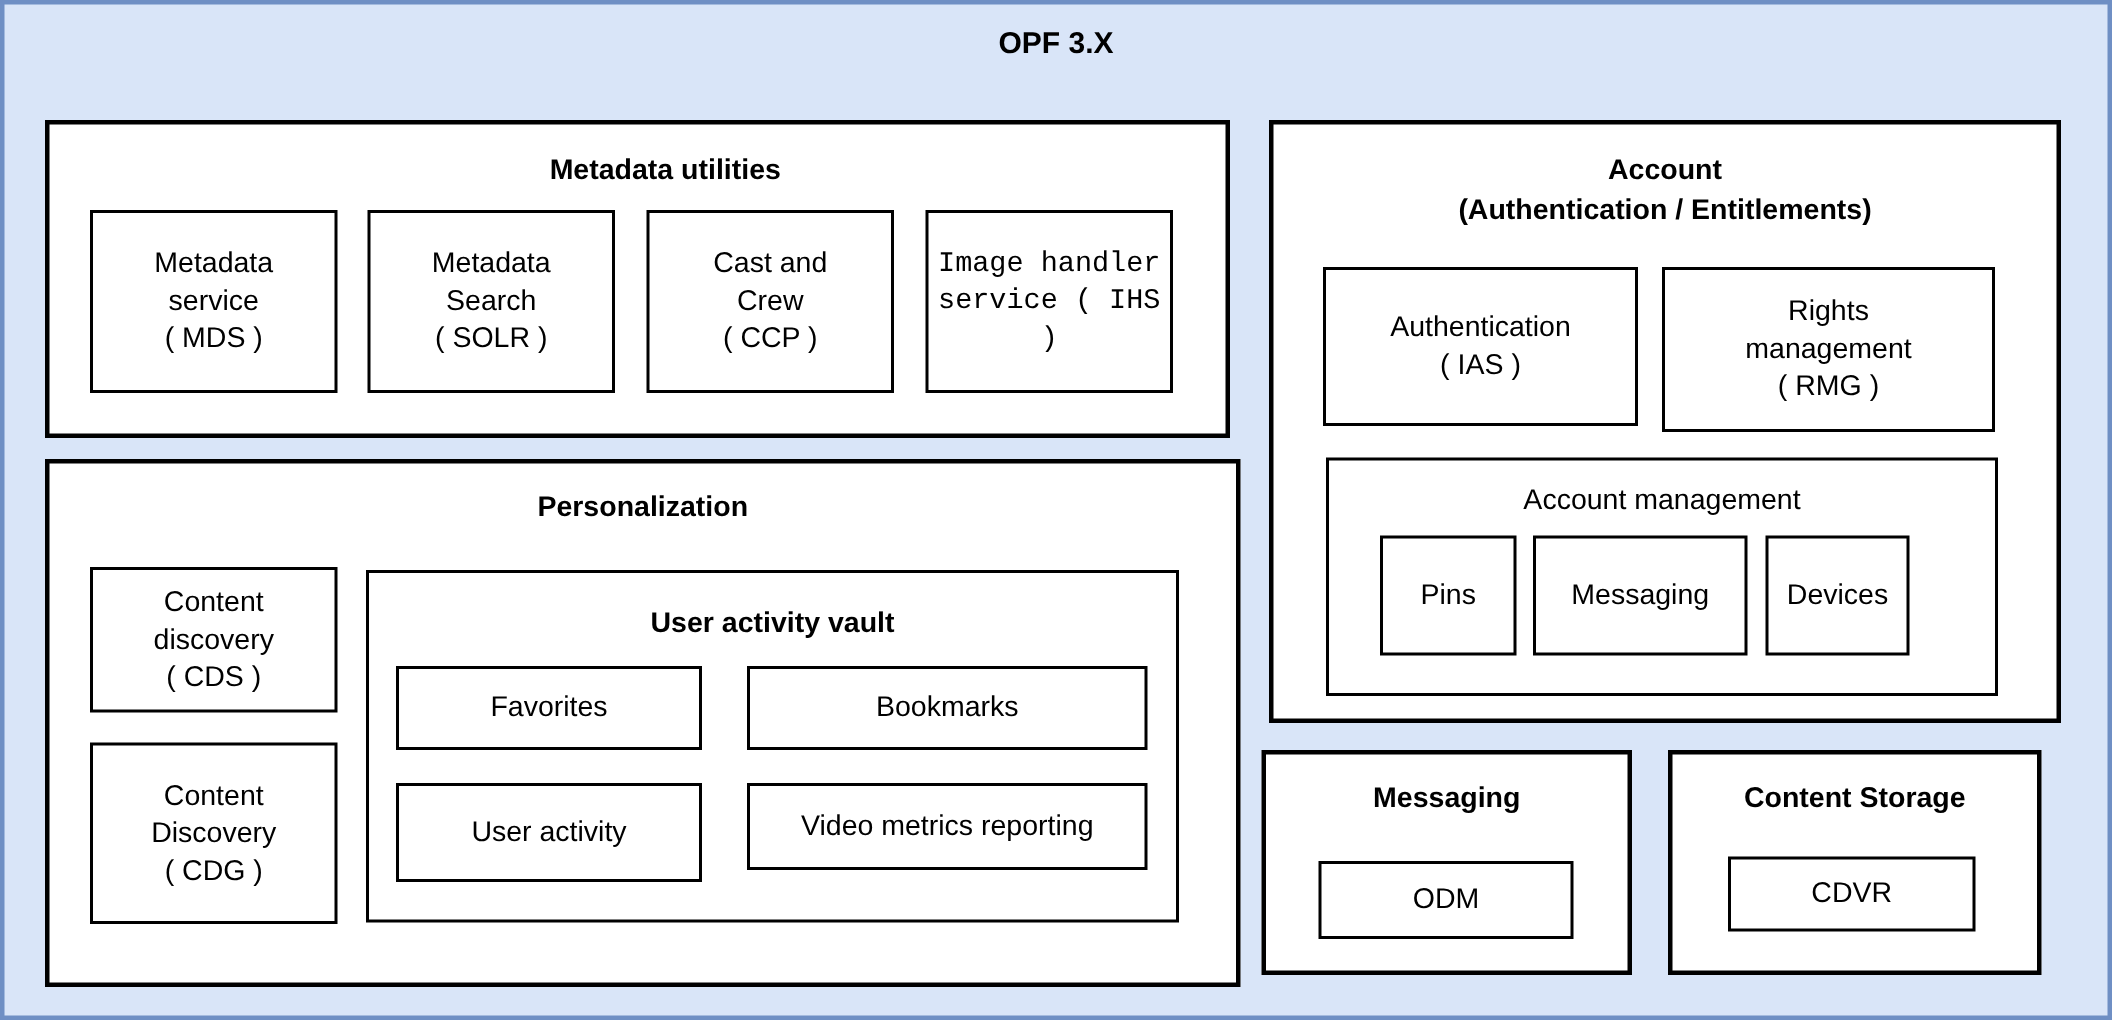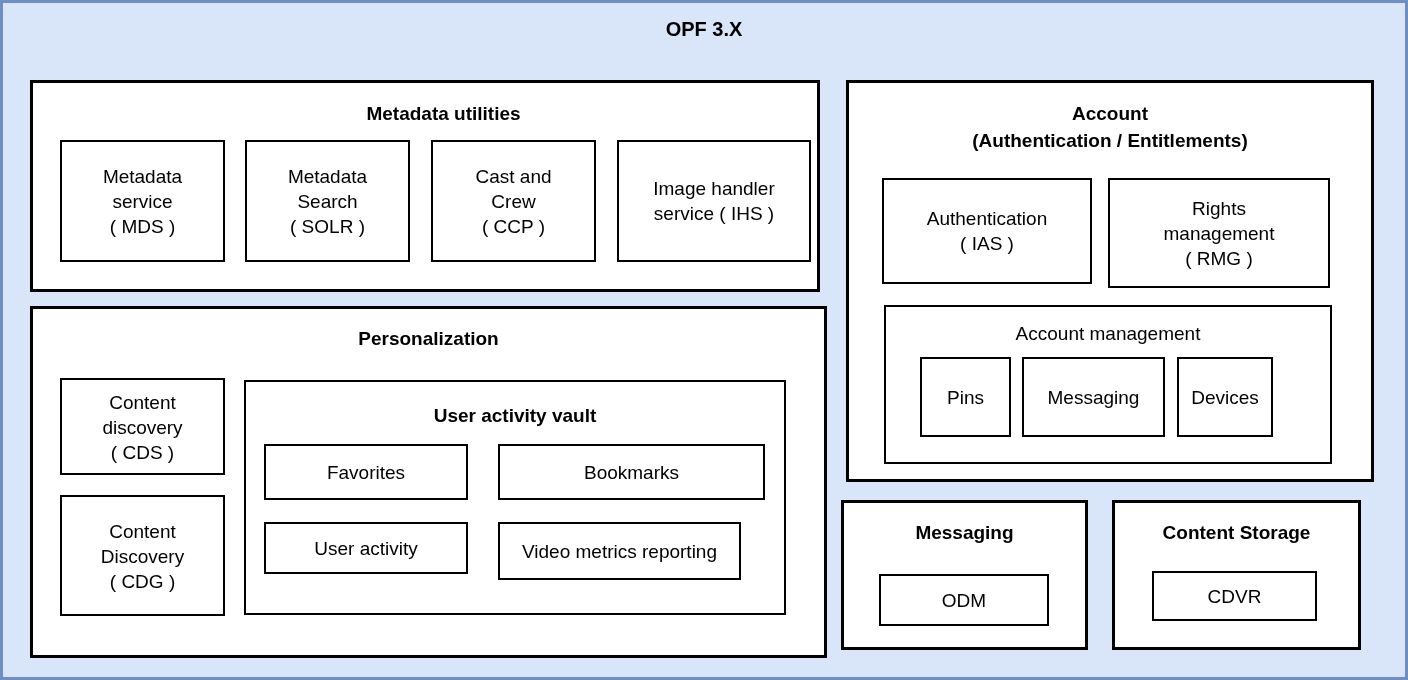--- a/index.html
+++ b/index.html
@@ -112,21 +112,21 @@
 Search
 ( SOLR )</div>
   </div>
 
   <div class="box-thin" style="left:431px; top:140px; width:165px; height:122px;">
     <div class="leaf-label">Cast and
 Crew
 ( CCP )</div>
   </div>
 
-  <div class="box-thin" style="left:617px; top:140px; width:194px; height:122px;">
+  <div class="box-thin" style="left:617px; top:140px; width:165px; height:122px;font-family:Liberation Mono, monospace;">
     <div class="leaf-label">Image handler
 service ( IHS )</div>
   </div>
 
   <div class="box" style="left:30px; top:306px; width:797px; height:352px;">
     <div class="group-title" style="top:17px;">Personalization</div>
   </div>
 
   <div class="box-thin" style="left:60px; top:378px; width:165px; height:97px;">
     <div class="leaf-label">Content
@@ -145,25 +145,25 @@
   </div>
 
   <div class="box-thin" style="left:264px; top:444px; width:204px; height:56px;">
     <div class="leaf-label">Favorites</div>
   </div>
 
   <div class="box-thin" style="left:498px; top:444px; width:267px; height:56px;">
     <div class="leaf-label">Bookmarks</div>
   </div>
 
-  <div class="box-thin" style="left:264px; top:522px; width:204px; height:52px;">
+  <div class="box-thin" style="left:264px; top:522px; width:204px; height:66px;">
     <div class="leaf-label">User activity</div>
   </div>
 
-  <div class="box-thin" style="left:498px; top:522px; width:243px; height:58px;">
+  <div class="box-thin" style="left:498px; top:522px; width:267px; height:58px;">
     <div class="leaf-label">Video metrics reporting</div>
   </div>
 
   <div class="box" style="left:846px; top:80px; width:528px; height:402px;">
     <div class="group-title" style="top:18px;">Account</div>
     <div class="group-title" style="top:45px;">(Authentication / Entitlements)</div>
   </div>
 
   <div class="box-thin" style="left:882px; top:178px; width:210px; height:106px;padding-left:47px;">
     <div class="leaf-label">Authentication

